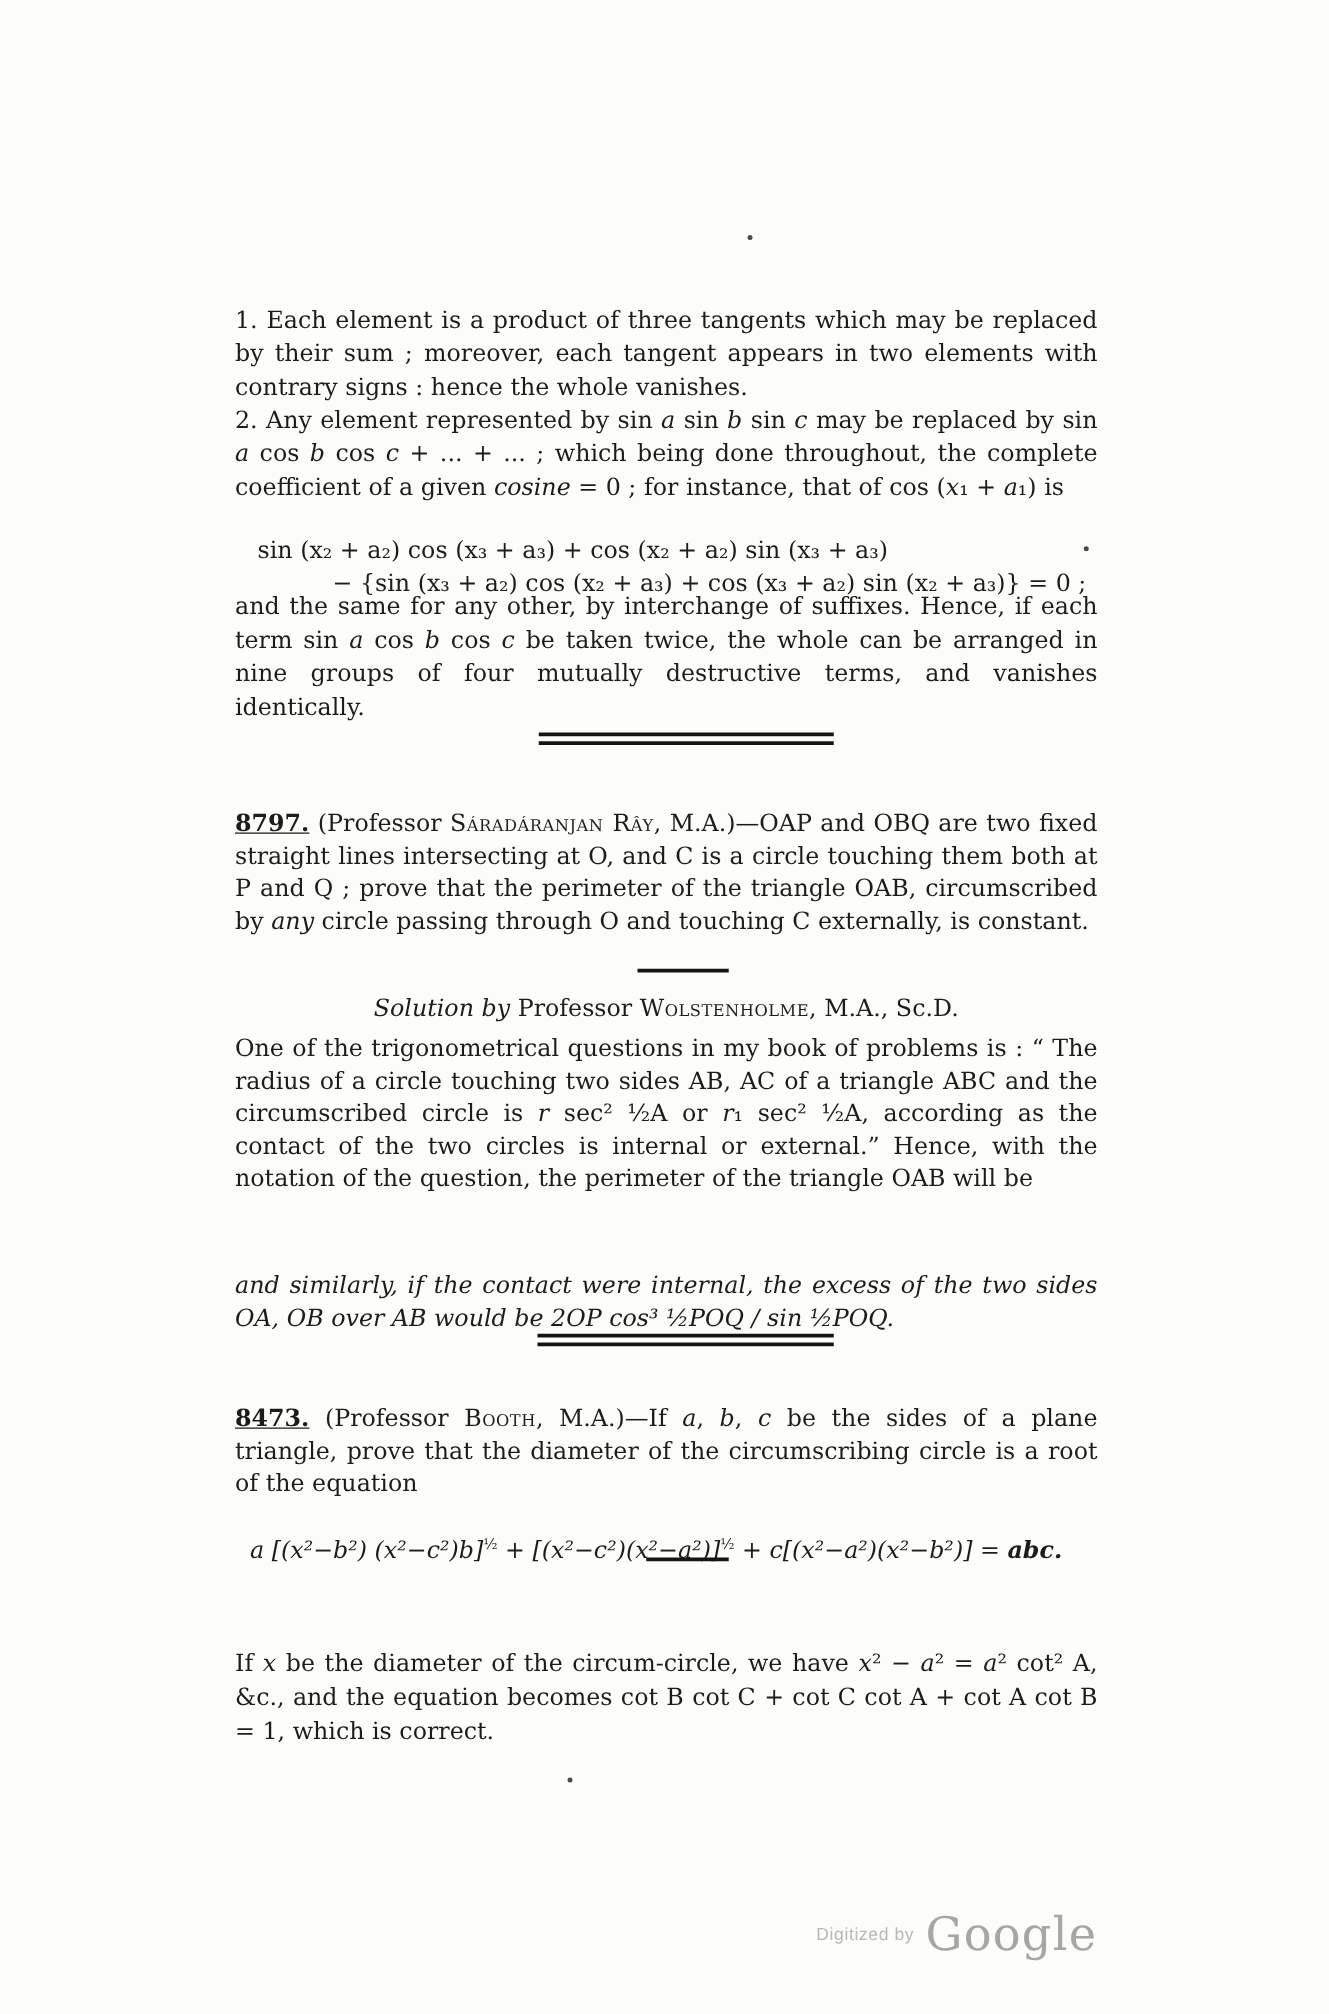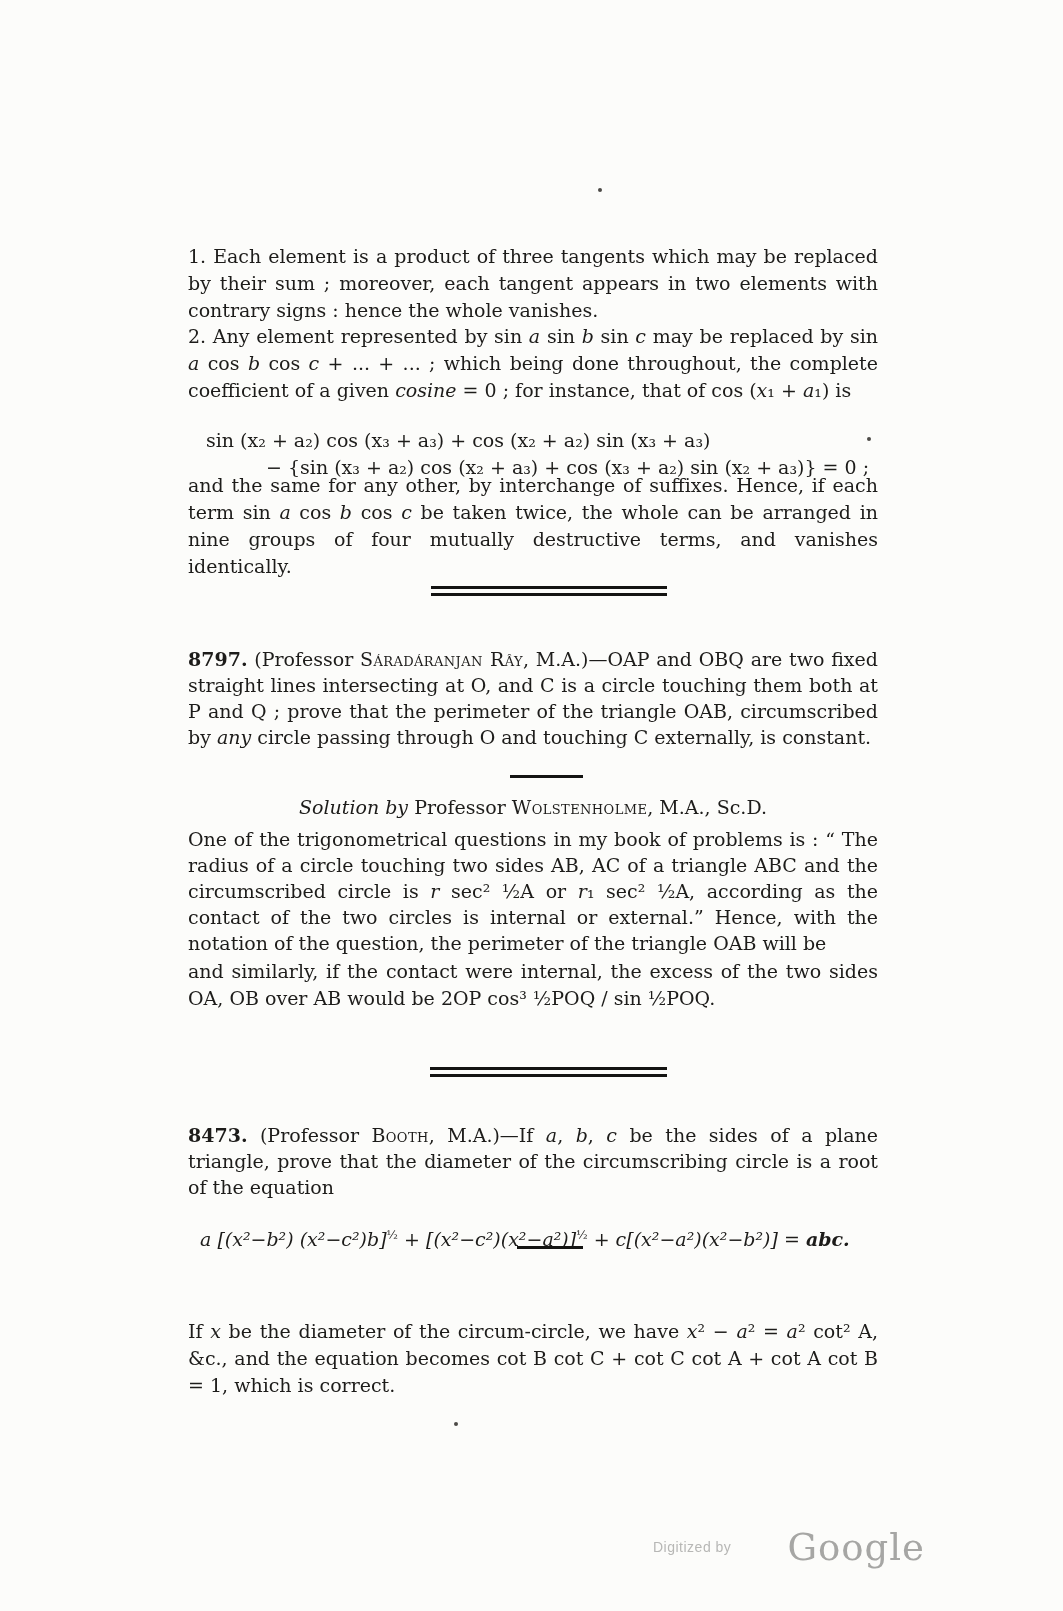--- a/index.html
+++ b/index.html
@@ -19,21 +19,21 @@
     line-height:27px;
     overflow:hidden;
   }
   .abs{position:absolute;}
   .col{left:188px;width:690px;}
   .para{text-align:justify;}
   .center{text-align:center;}
   .pagenum{font-size:27px;letter-spacing:2px;}
   .tight{line-height:26px;}
   .sg-i{font-style:italic;}
-  .sg-b{font-weight:bold;}
+  .sg-b{font-weight:bold;text-decoration:underline;}
   .sg-bi{font-weight:bold;font-style:italic;}
   .sg-sc{font-variant:small-caps;letter-spacing:.4px;}
   .sg-sup{font-size:.62em;vertical-align:7px;}
   .rule-double{
     height:4px;
     border-top:3px solid #141412;
     border-bottom:3px solid #141412;
   }
   .rule-short{
     height:3px;
@@ -41,21 +41,21 @@
   }
   .eq{white-space:nowrap;margin-top:24px;}
   .speck{width:4px;height:4px;border-radius:50%;background:#4c4a46;}
   .watermark{
     display:flex;align-items:flex-end;gap:9px;
     font-family:"Liberation Sans","DejaVu Sans",sans-serif;
   }
   .wm-prefix{font-size:14px;color:var(--wm-prefix);letter-spacing:.5px;}
   .wm-logo{
     font-family:"DejaVu Serif","Liberation Serif",serif;
-    font-size:37px;color:var(--wm-logo);letter-spacing:1px;margin-left:47px;
+    font-size:37px;color:var(--wm-logo);letter-spacing:1px;
   }
 </style>
 </head>
 <body>
 
 <div class="page">
 
 
   <div class="abs speck" style="left:598px;top:188px;"></div>
   <div class="abs speck" style="left:867px;top:437px;"></div>
@@ -76,21 +76,21 @@
 
   <div class="abs col para tight" style="top:646px;"><span class="sg-b">8797.</span><span>  (Professor </span><span class="sg-sc">Sáradáranjan Rây</span><span>, M.A.)—OAP and OBQ are two fixed straight lines intersecting at O, and C is a circle touching them both at P and Q ;  prove that the perimeter of the triangle OAB, circumscribed by </span><span class="sg-i">any</span><span> circle passing through O and touching C externally, is constant.</span></div>
 
   <div class="abs rule-short" style="left:510px;top:775px;width:73px;"></div>
 
   <div class="abs col center" style="top:794px;"><span class="sg-i">Solution by </span><span>Professor </span><span class="sg-sc">Wolstenholme</span><span>, M.A., Sc.D.</span></div>
 
   <div class="abs col para tight" style="top:826px;"><span>One of the trigonometrical questions in my book of problems is :  “ The radius of a circle touching two sides AB, AC of a triangle ABC and the circumscribed circle is </span><span class="sg-i">r</span><span> sec² ½A or </span><span class="sg-i">r</span><span>₁ sec² ½A,  according as the contact of the two circles is internal or external.”   Hence, with the notation of the question, the perimeter of the triangle OAB will be</span></div>
 
 
-  <div class="abs col para" style="top:958px;"><span>and similarly, if the contact were internal, the excess of the two sides OA, OB over AB would be 2OP cos³ ½POQ / sin ½POQ.</span></div>
+  <div class="abs col para" style="top:1015px;font-style:italic;"><span>and similarly, if the contact were internal, the excess of the two sides OA, OB over AB would be 2OP cos³ ½POQ / sin ½POQ.</span></div>
 
   <div class="abs rule-double" style="left:430px;top:1067px;width:237px;"></div>
 
   <div class="abs col para tight" style="top:1122px;"><span class="sg-b">8473.</span><span>  (Professor </span><span class="sg-sc">Booth</span><span>, M.A.)—If </span><span class="sg-i">a</span><span>, </span><span class="sg-i">b</span><span>, </span><span class="sg-i">c</span><span> be the sides of a plane triangle, prove that the diameter of the circumscribing circle is a root of the equation</span></div>
 
   <div class="abs eq" style="left:200px;top:1198px;"><span class="sg-i">a </span><span class="sg-i">[(x²−b²) (x²−c²)b]</span><span class="sg-sup">½</span><span class="sg-i"> + [(x²−c²)(x²−a²)]</span><span class="sg-sup">½</span><span class="sg-i"> + c[(x²−a²)(x²−b²)]  = </span><span class="sg-bi">abc.</span></div>
 
   <div class="abs rule-short" style="left:517px;top:1246px;width:66px;"></div>
 
 

